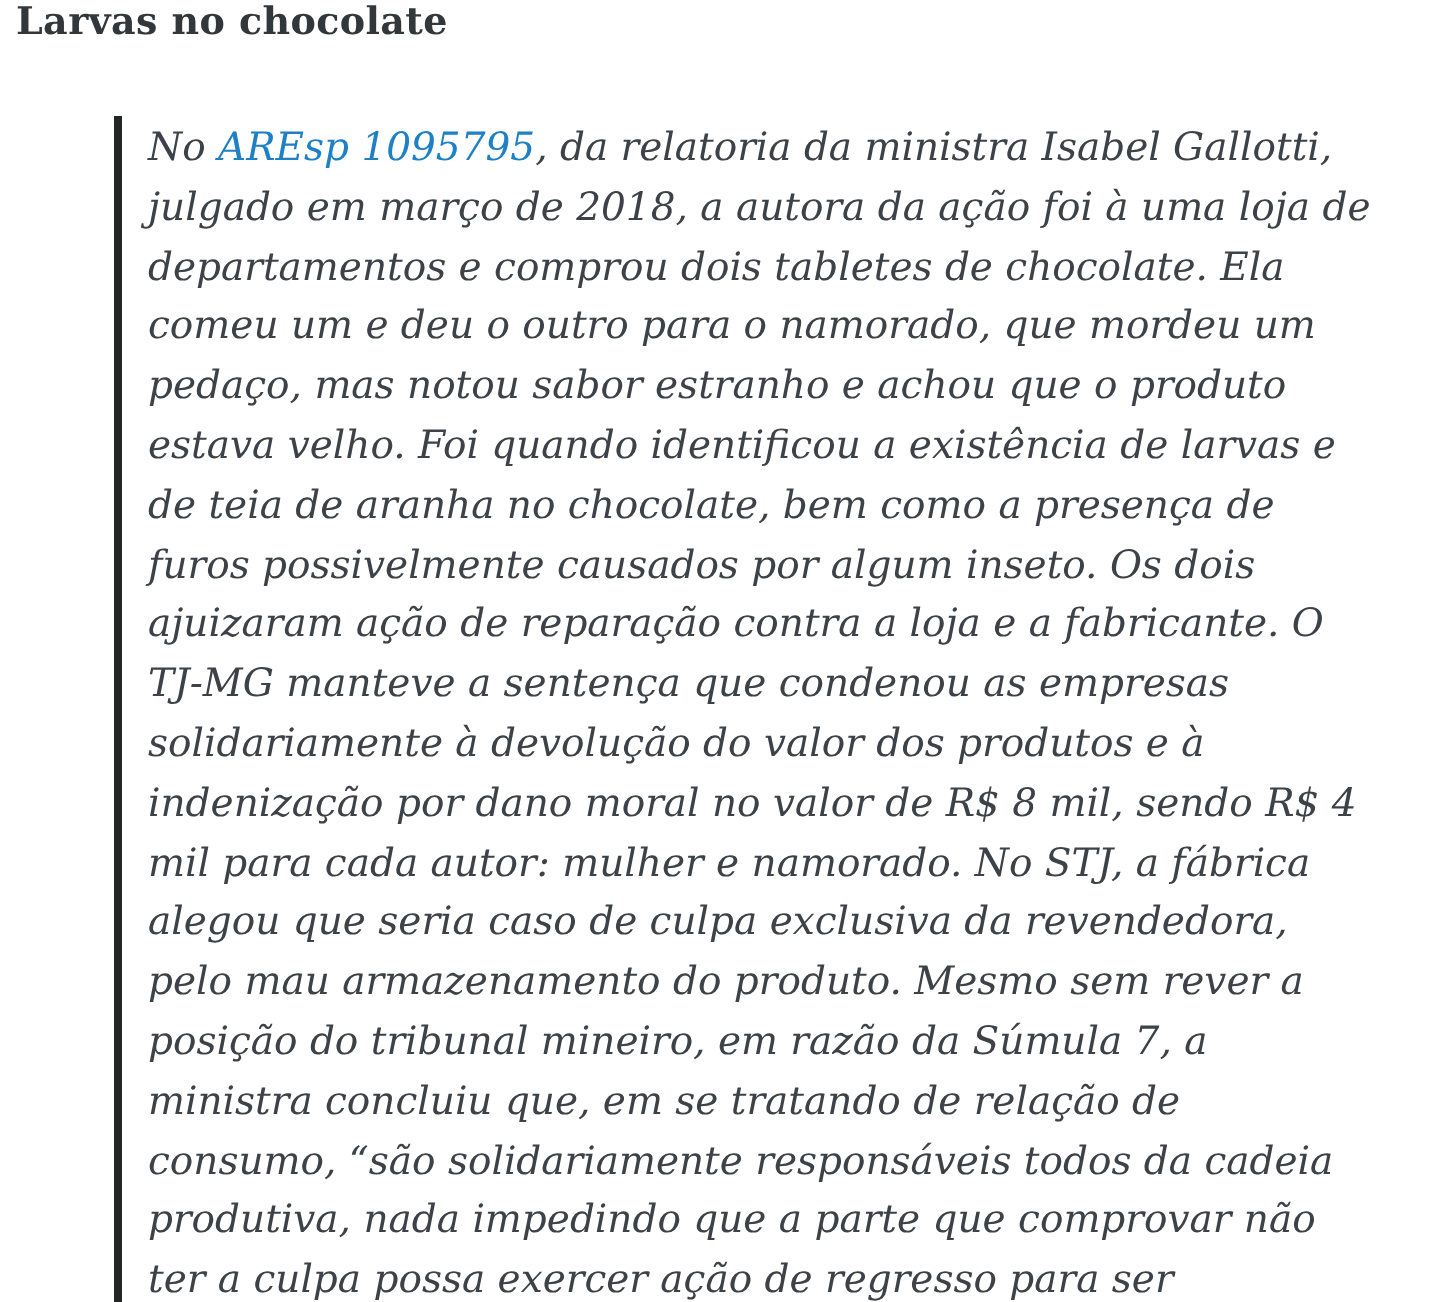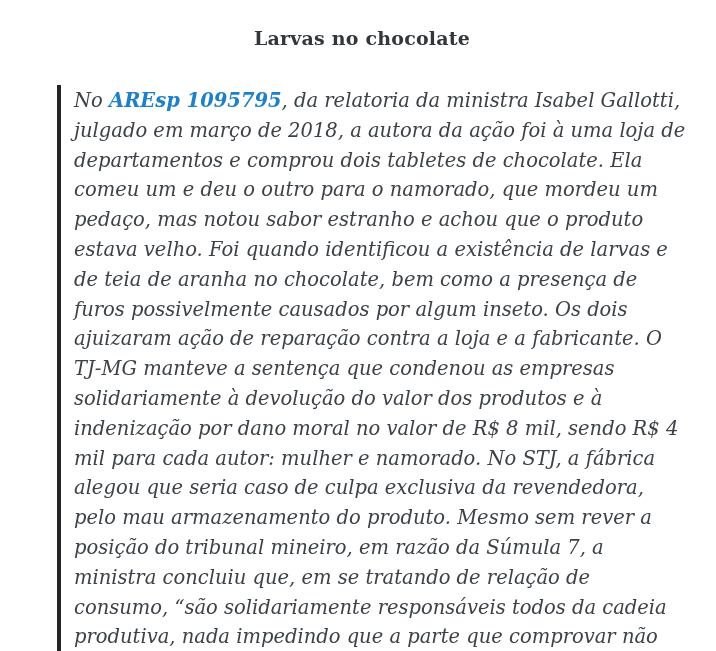--- a/index.html
+++ b/index.html
@@ -8,28 +8,27 @@
     background: var(--bg, #ffffff);
   }
   body {
     width: 716px;
     height: 651px;
     overflow: hidden;
     font-family: "DejaVu Serif", "Liberation Serif", serif;
   }
   .page-title {
     margin: 0;
-    padding: 27px 0 0 8px;
+    padding: 0 0 0 8px;
     font-size: 19px;
     line-height: 22px;
     font-weight: 700;
     letter-spacing: 0.2px;
     color: var(--heading, #32373b);
     font-family: "DejaVu Serif", "Liberation Serif", serif;
-    text-align: center;
   }
   .case-quote {
     margin: 36px 28px 0 57px;
     border-left: 4px solid var(--quote-border, #232527);
     padding: 1px 0 3px 13px;
   }
   .quote-paragraph {
     margin: 0;
     max-width: 612px;
     font-style: italic;
@@ -37,21 +36,21 @@
     line-height: 29.8px;
     color: var(--body-text, #3c4247);
     text-rendering: optimizeLegibility;
   }
   .quote-link {
     color: var(--link, #1e80c5);
     text-decoration: none;
     cursor: pointer;
   }
   .quote-link.bold {
-    font-weight: 700;
+    font-weight: 400;
   }
 </style>
 </head>
 <body>
 
 <h1 class="page-title">Larvas no chocolate</h1>
 
 <blockquote class="case-quote">
   <p class="quote-paragraph"><span>No </span><a href="#" class="quote-link bold">AREsp 1095795</a><span>, da relatoria da ministra Isabel Gallotti, julgado em março de 2018, a autora da ação foi à uma loja de departamentos e comprou dois tabletes de chocolate. Ela comeu um e deu o outro para o namorado, que mordeu um pedaço, mas notou sabor estranho e achou que o produto estava velho. Foi quando identificou a existência de larvas e de teia de aranha no chocolate, bem como a presença de furos possivelmente causados por algum inseto. Os dois ajuizaram ação de reparação contra a loja e a fabricante. O TJ-MG manteve a sentença que condenou as empresas solidariamente à devolução do valor dos produtos e à indenização por dano moral no valor de R$ 8 mil, sendo R$ 4 mil para cada autor: mulher e namorado. No STJ, a fábrica alegou que seria caso de culpa exclusiva da revendedora, pelo mau armazenamento do produto. Mesmo sem rever a posição do tribunal mineiro, em razão da Súmula 7, a ministra concluiu que, em se tratando de relação de consumo, “são solidariamente responsáveis todos da cadeia produtiva, nada impedindo que a parte que comprovar não ter a culpa possa exercer ação de regresso para ser reembolsada do valor da indenização”, como estabelece o artigo </span></p>
 </blockquote>

